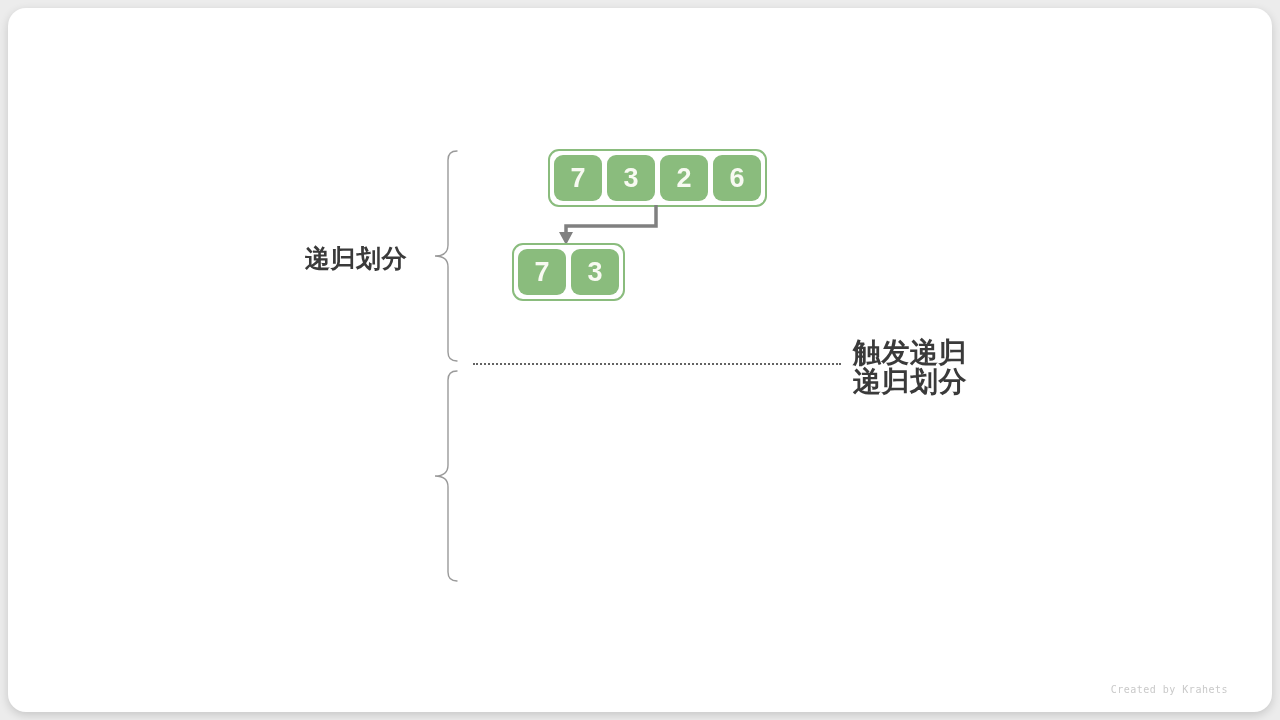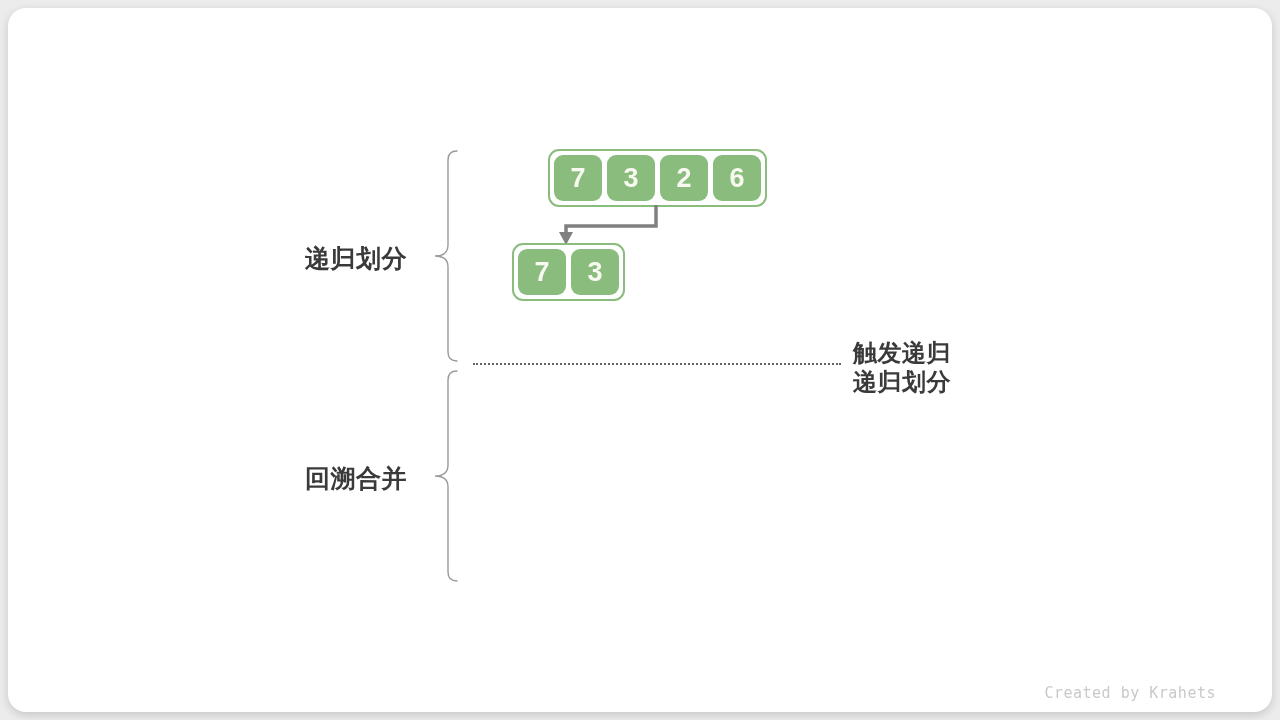--- a/index.html
+++ b/index.html
@@ -61,32 +61,32 @@
 
   .dotted-line {
     position: absolute;
     left: 465px; top: 355px;
     width: 368px; height: 0;
     border-top: 2.5px dotted var(--dot-gray, #636363);
   }
   .terminate-label {
     position: absolute;
     left: 845px; top: 330px;
-    font-size: 24px;
+    font-size: 28px;
     font-weight: bold;
     line-height: 29px;
     color: var(--text-dark, #3a3a3a);
     letter-spacing: 0.5px;
     white-space: nowrap;
   }
   .watermark {
     position: absolute;
-    right: 56px; top: 676px;
+    right: 44px; top: 676px;
     font-family: "DejaVu Sans Mono", "Liberation Mono", monospace;
-    font-size: 15px;
+    font-size: 10px;
     letter-spacing: 0.5px;
     color: var(--watermark-gray, #c9c9c9);
   }
 </style>
 </head>
 <body>
 
 <div class="card">
 
   <div class="array array-level-1">
@@ -108,21 +108,20 @@
 
   <svg class="brace-svg brace-divide" viewBox="0 0 28 216">
     <path d="M 25 3 Q 16 3 16 12 L 16 97 Q 16 108 3 108 Q 16 108 16 119 L 16 204 Q 16 213 25 213" fill="none" stroke="#9a9a9a" stroke-width="1.4" stroke-linecap="round"></path>
   </svg>
 
   <svg class="brace-svg brace-merge" viewBox="0 0 28 216">
     <path d="M 25 3 Q 16 3 16 12 L 16 97 Q 16 108 3 108 Q 16 108 16 119 L 16 204 Q 16 213 25 213" fill="none" stroke="#9a9a9a" stroke-width="1.4" stroke-linecap="round"></path>
   </svg>
 
   <div class="side-label label-divide">递归划分</div>
-  <div class="side-label label-merge">回溯合并</div>
 
   <div class="dotted-line"></div>
 
   <div class="terminate-label">
     <div>触发递归</div>
     <div>递归划分</div>
   </div>
 
   <div class="watermark">Created by Krahets</div>
 

